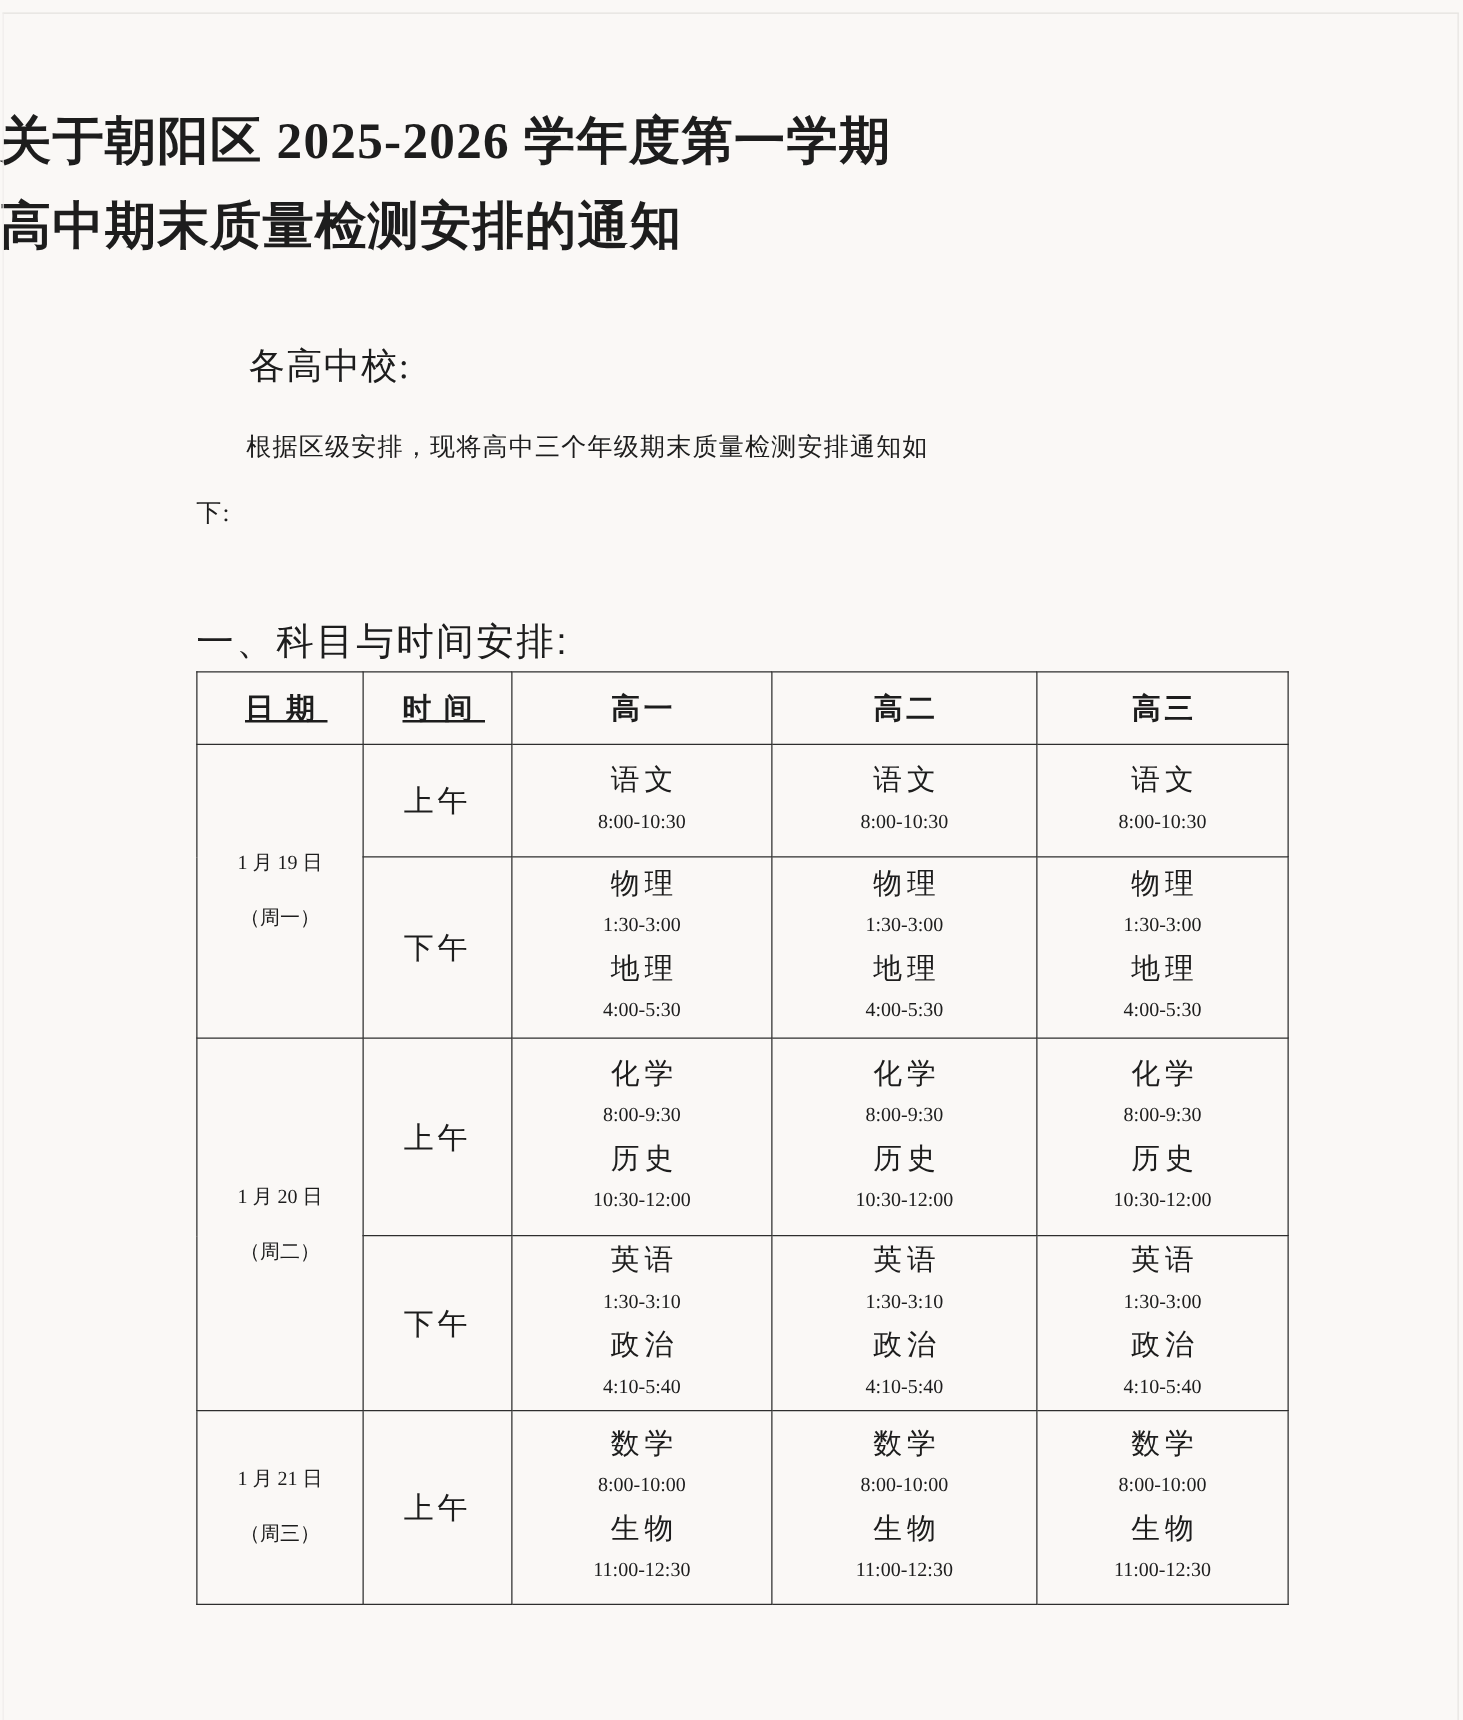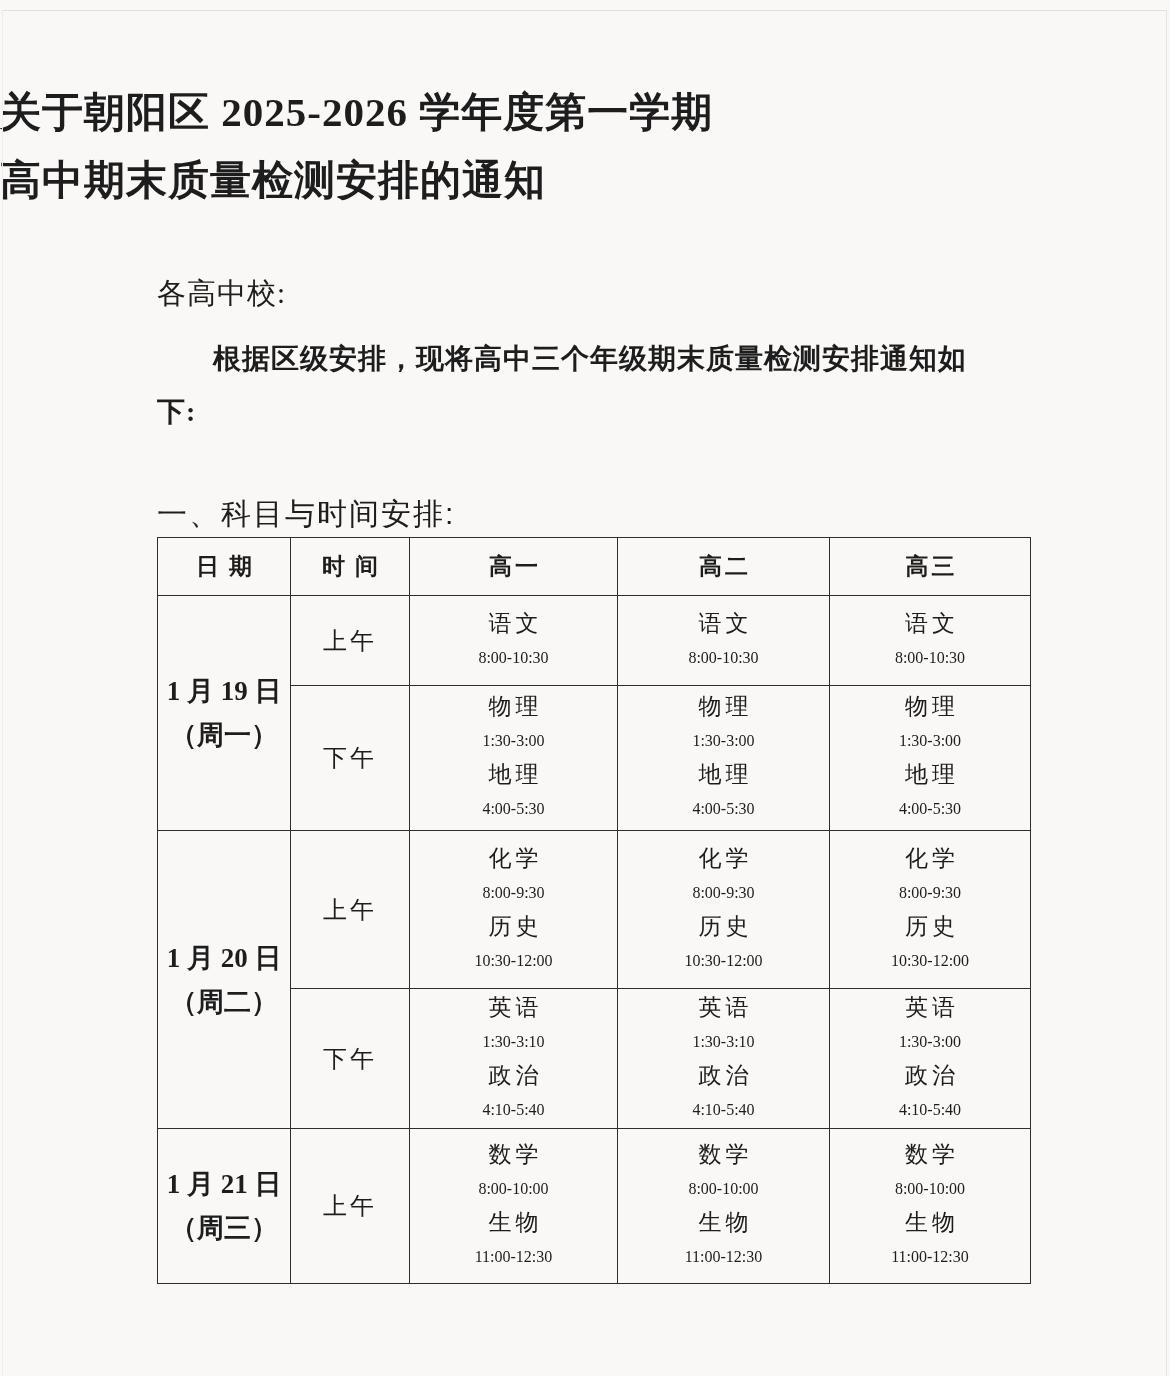--- a/index.html
+++ b/index.html
@@ -29,27 +29,27 @@
     letter-spacing: 1px;
   }
 
   .content { margin-left: 157px; width: 873px; }
 
   .salutation {
     margin-top: 53px;
     font-size: 29px;
     line-height: 53px;
     letter-spacing: 1px;
+    margin-left: 42px;
   }
   .para { margin-top: 12px; }
   .para-line {
-    font-size: 28px;
+    font-size: 20px;
     line-height: 53px;
     letter-spacing: 1px;
-    font-weight: bold;
   }
   .para-line.indented { text-indent: 2em; }
 
   .section-heading {
     margin-top: 56px;
     font-family: "Liberation Sans", sans-serif;
     font-weight: normal;
     font-size: 30px;
     line-height: 40px;
     letter-spacing: 2px;
@@ -72,26 +72,26 @@
   .r1 { height: 90px; }
   .r2 { height: 145px; }
   .r3 { height: 158px; }
   .r4 { height: 140px; }
   .r5 { height: 155px; }
 
   .schedule th {
     font-weight: bold;
     font-size: 23px;
   }
-  .schedule th.wide { letter-spacing: 10px; padding-left: 10px; }
+  .schedule th.wide { letter-spacing: 10px; padding-left: 10px; text-decoration: underline; }
   .schedule th.grade { letter-spacing: 3px; padding-left: 3px; }
 
   .date-cell {
-    font-weight: bold;
-    font-size: 27px;
+    font-weight: normal;
+    font-size: 16px;
   }
   .date-cell .ln { line-height: 44px; }
 
   .time-cell {
     font-weight: normal;
     font-size: 24px;
     letter-spacing: 3px;
     padding-left: 3px;
   }
 

